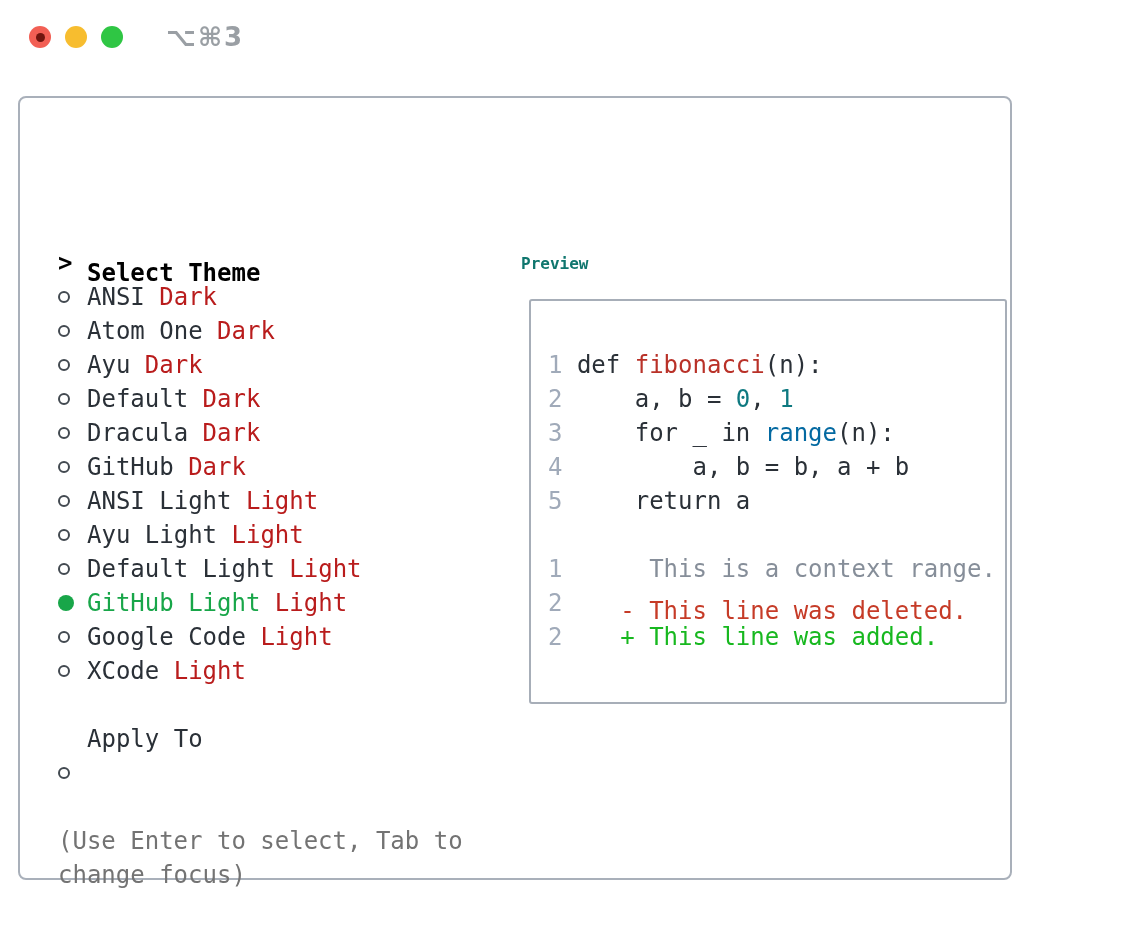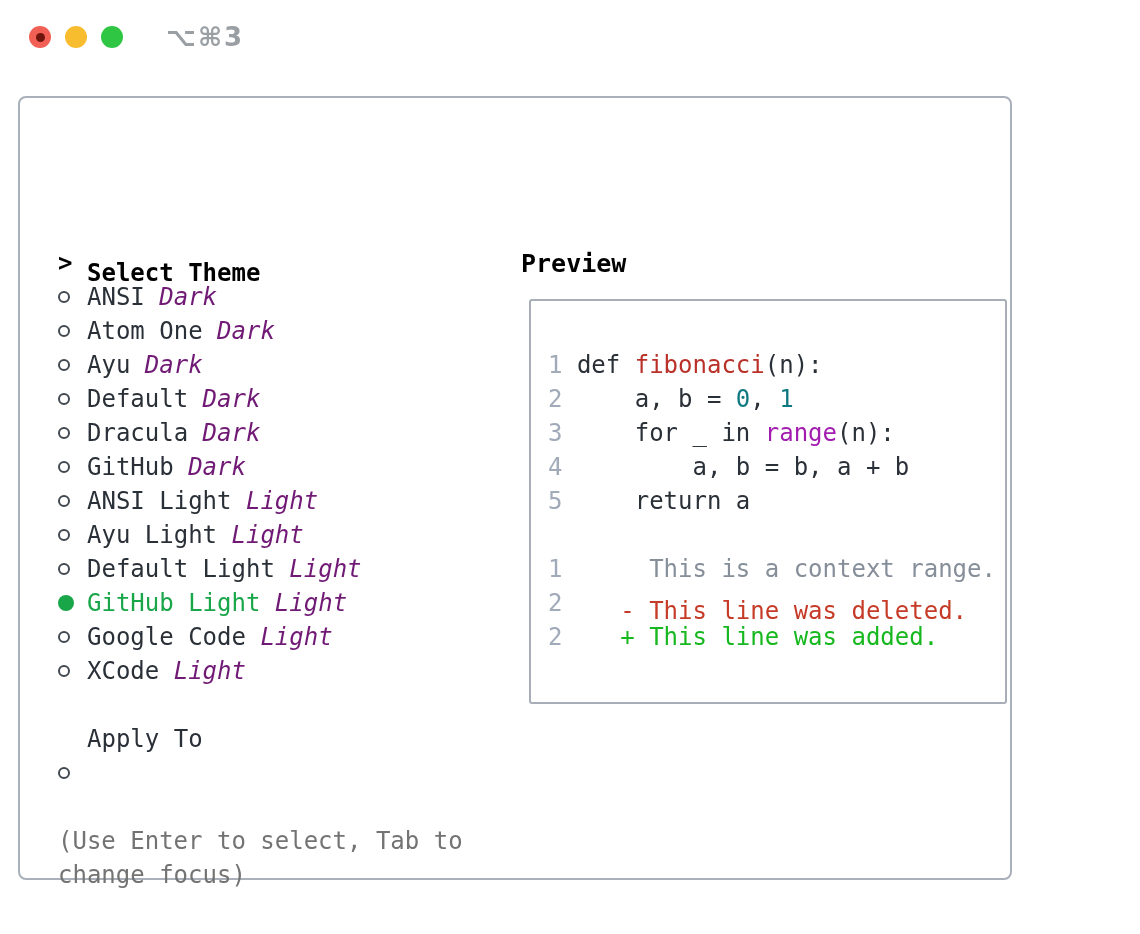--- a/index.html
+++ b/index.html
@@ -21,36 +21,36 @@
   
   .left-col{position:absolute;left:38px;top:148px;font-size:24px;color:#2a3037;}
   .row{height:34px;display:flex;align-items:center;white-space:pre;}
   .marker{display:inline-flex;width:29px;align-items:center;}
   .hdr{font-weight:bold;color:#000000;margin-top:20px;}
   .cursor{font-weight:bold;color:#000000;}
   .radio{width:12px;height:12px;box-sizing:border-box;border:2px solid #424950;border-radius:50%;}
   .radio.on{width:16px;height:16px;border:none;background:#18a649;}
   .item .name{color:#2a3037;}
   .item.sel .name{color:#18a649;}
-  .tag{color:#701a75;font-style:italic;}
+  .tag{color:#b91c1c;}
   .opt .name{color:#2a3037;}
   .opt.sel .name{color:#18a649;}
   .help{color:#737373;}
   
   .preview-title{position:absolute;left:501px;top:148px;height:34px;display:flex;align-items:center;
-                 font-size:25px;font-weight:bold;color:#000000;}
+                 font-size:16px;font-weight:bold;color:#0f766e;}
   .preview-box{position:absolute;left:509px;top:201px;width:478px;height:405px;box-sizing:border-box;
                border:2px solid #a7aeb8;border-radius:3px;background:#ffffff;overflow:hidden;}
   .code{padding:47px 0 0 17px;font-size:24px;}
   .cl{height:34px;white-space:pre;display:flex;align-items:center;}
   .ln{display:inline-block;color:#a0aab9;}
   .t-dark{color:#2a3037;}
   .t-red{color:#b93128;}
   .t-teal{color:#0e7980;}
-  .t-blue{color:#a21caf;}
+  .t-blue{color:#0369a1;}
   .t-ctx{color:#868e99;}
   .t-del{color:#c63b27;margin-top:16px;}
   .t-add{color:#17b81f;}
 </style>
 </head>
 <body>
 
 <div class="window">
 
   <div class="titlebar">

